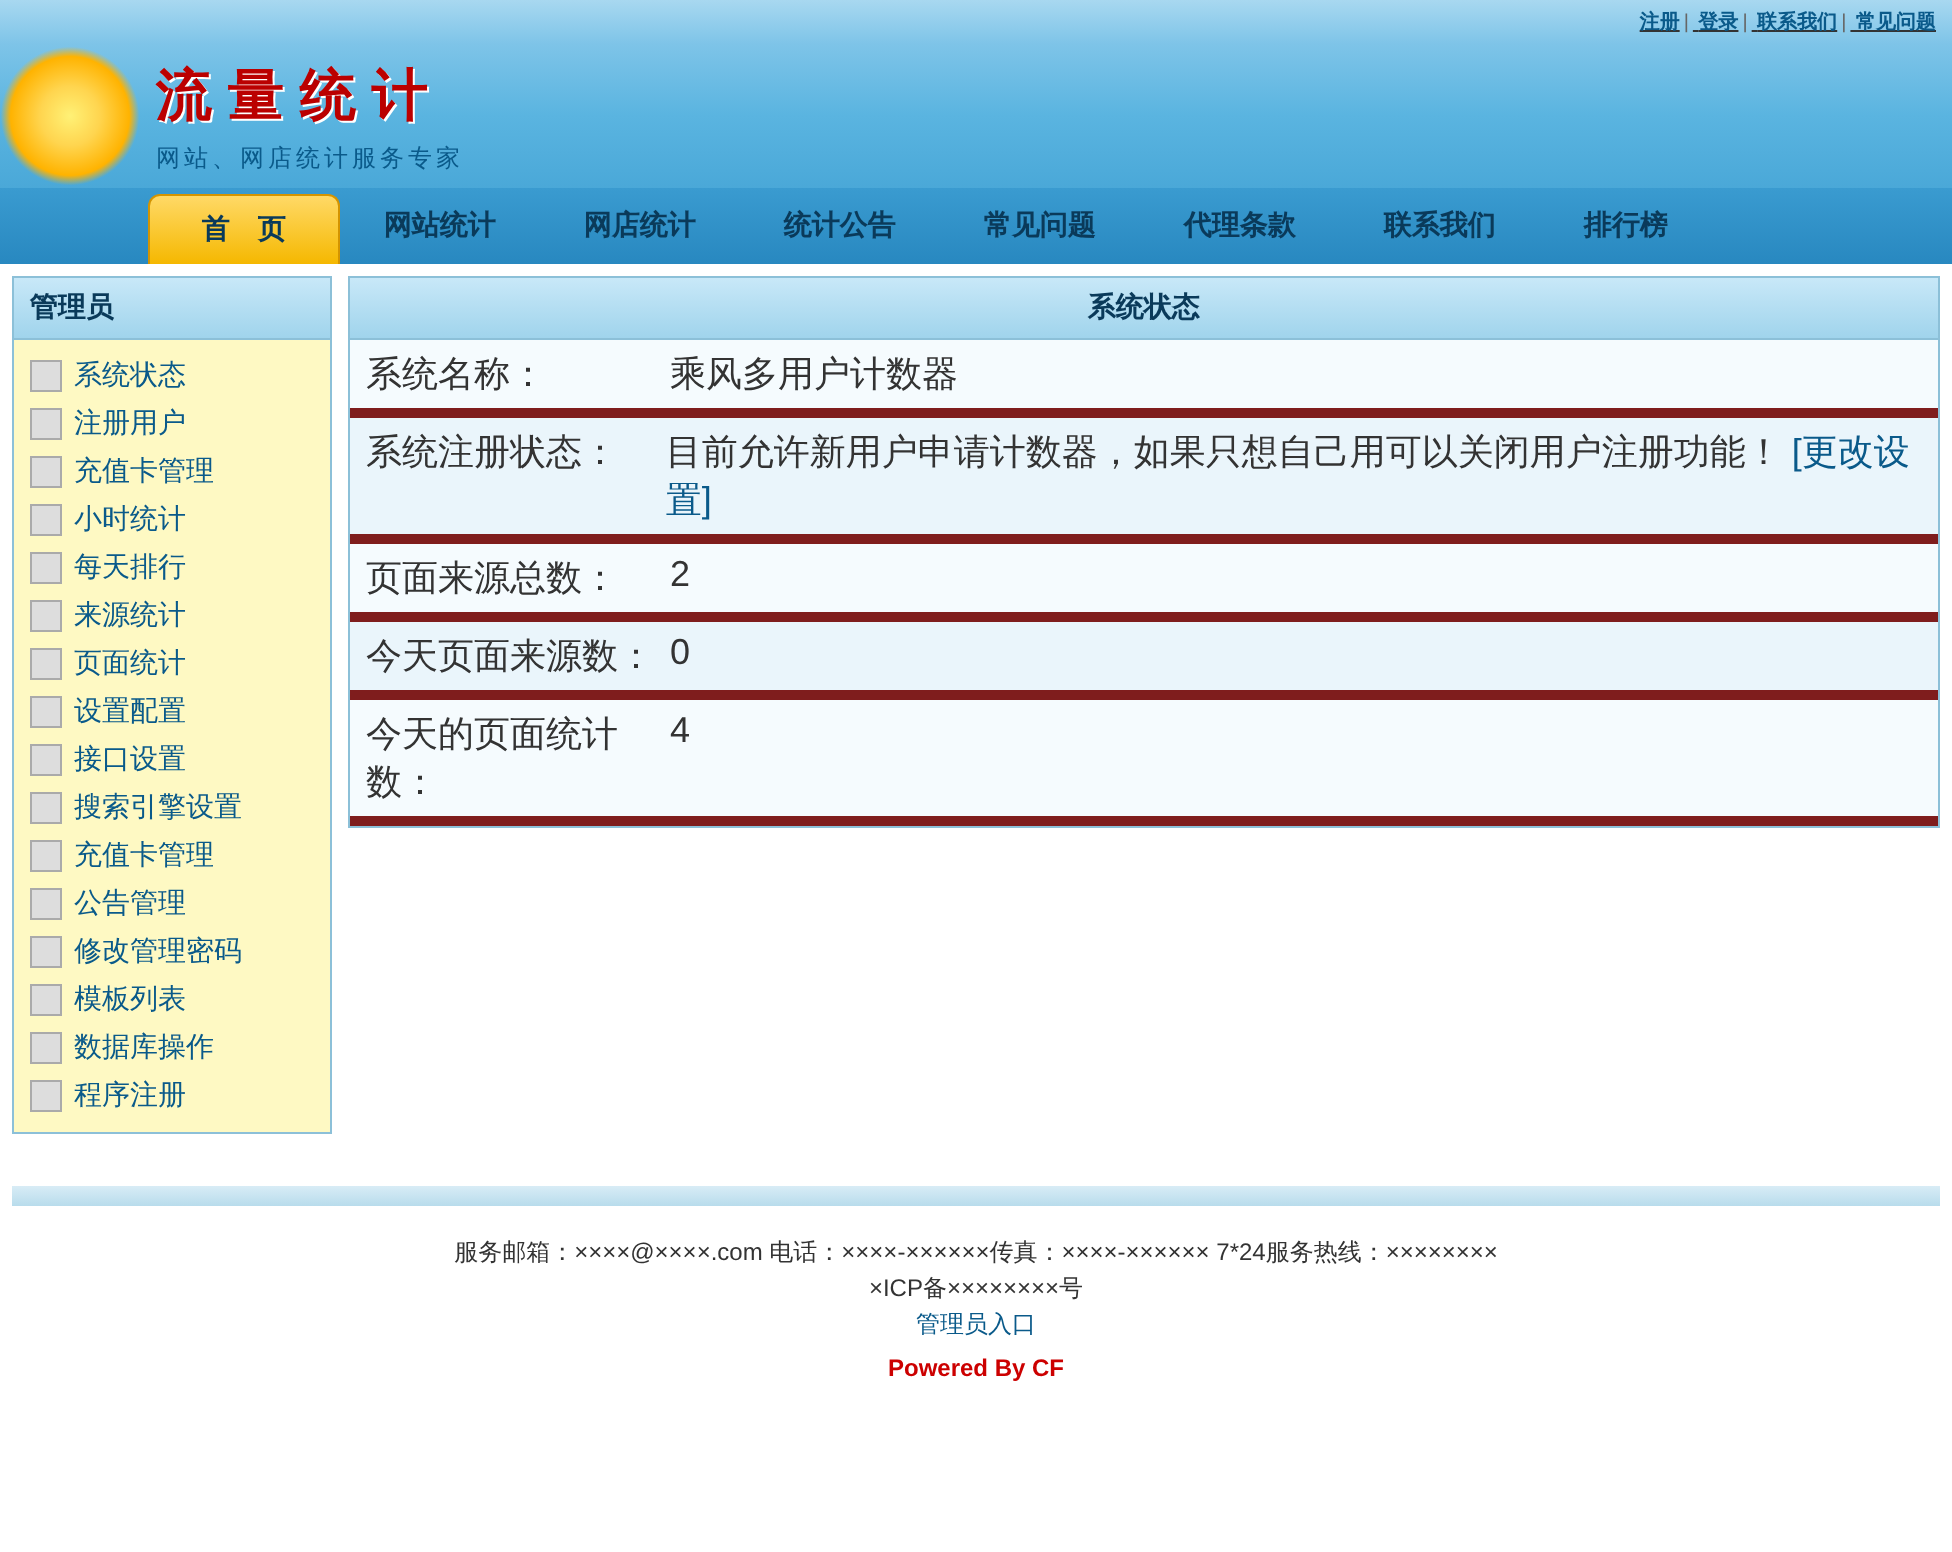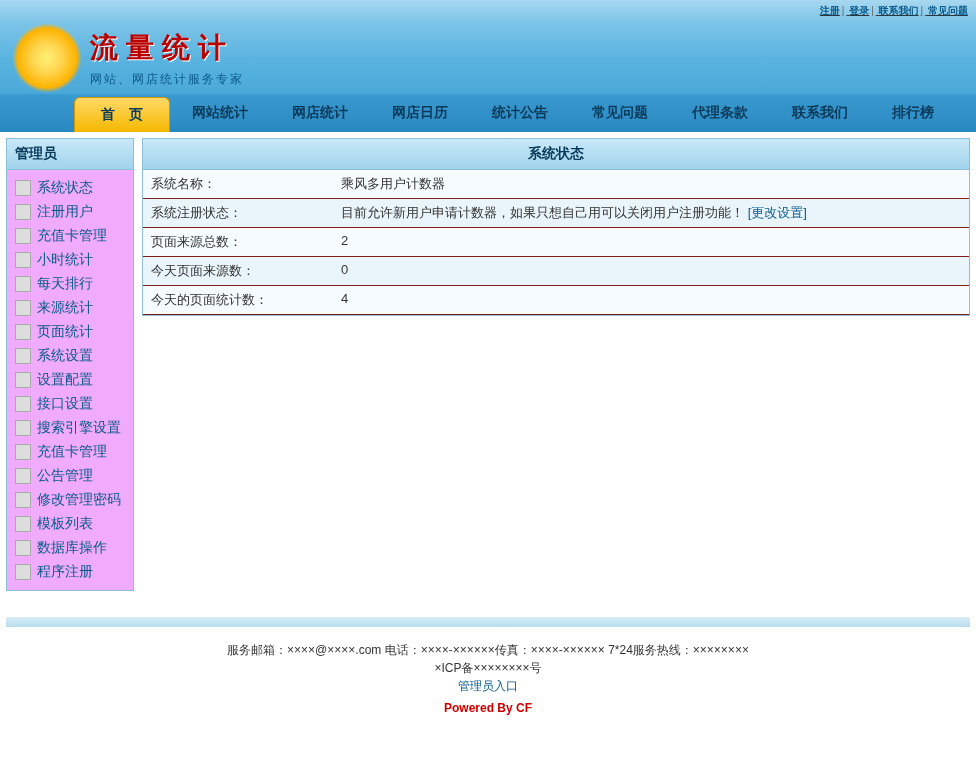--- a/index.html
+++ b/index.html
@@ -19,21 +19,21 @@
     }
     .top-links a { color: #0a5a8a; text-decoration: none; font-weight: bold; }
     .top-links .sep { margin: 0 2px; color: #666; }
     .header {
       background: linear-gradient(to bottom, #7ec4e8 0%, #5ab4e0 50%, #4aa8d8 100%);
       height: 72px;
       position: relative;
       display: flex;
       align-items: center;
     }
-    .logo-area { display: flex; align-items: center; padding-left: 12px; }
+    .logo-area { display: flex; align-items: center; }
     .sun-icon {
       width: 70px; height: 70px;
       background: radial-gradient(circle, #fff176 0%, #ffd54f 30%, #ffb300 60%, transparent 70%);
       position: relative;
       margin-right: 8px;
     }
     .sun-icon::before {
       content: '';
       position: absolute;
       inset: -5px;
@@ -78,23 +78,23 @@
       color: #0a3a5a;
       padding: 8px 26px;
     }
     .main-container {
       display: flex;
       padding: 6px;
       gap: 8px;
       align-items: flex-start;
     }
     .sidebar {
-      width: 128px;
+      width: 160px;
       border: 1px solid #8cc0d8;
-      background: #f0abfc;
+      background: #fef9c3;
     }
     .sidebar-title {
       background: linear-gradient(to bottom, #c8e8f8 0%, #a0d4ec 100%);
       padding: 6px 8px;
       font-weight: bold;
       color: #0a3a5a;
       font-size: 14px;
       border-bottom: 1px solid #8cc0d8;
     }
     .sidebar-list { padding: 6px 0; }
@@ -120,25 +120,24 @@
       background: linear-gradient(to bottom, #c8e8f8 0%, #a0d4ec 100%);
       padding: 6px;
       text-align: center;
       font-weight: bold;
       color: #0a3a5a;
       font-size: 14px;
       border-bottom: 1px solid #8cc0d8;
     }
     .status-row {
       display: flex;
-      border-bottom: 1px solid #7f1d1d;
+      border-bottom: 5px solid #7f1d1d;
       padding: 5px 0;
-      font-size: 13px;
+      font-size: 18px;
       background: #f5fbfe;
-      gap: 38px;
     }
     .status-row:nth-child(even) { background: #eaf5fb; }
     .status-label {
       width: 160px;
       padding-left: 8px;
       color: #333;
     }
     .status-value { color: #333; }
     .status-value a { color: #0a5a8a; }
     .footer-bar {
@@ -174,21 +173,20 @@
       <div class="logo-text">流量统计</div>
       <div class="logo-sub">网站、网店统计服务专家</div>
     </div>
   </div>
 </div>
 
 <div class="nav-bar" id="nav-bar">
     <div class="nav-item active">首　页</div>
     <div class="nav-item">网站统计</div>
     <div class="nav-item">网店统计</div>
-    <div class="nav-item">网店日历</div>
     <div class="nav-item">统计公告</div>
     <div class="nav-item">常见问题</div>
     <div class="nav-item">代理条款</div>
     <div class="nav-item">联系我们</div>
     <div class="nav-item">排行榜</div>
   </div>
 
 <div class="main-container">
   <div class="sidebar">
     <div class="sidebar-title">管理员</div>
@@ -216,24 +214,20 @@
         <div class="sidebar-item">
           <span class="sb-icon"></span>
           <span class="sb-label">来源统计</span>
         </div>
         <div class="sidebar-item">
           <span class="sb-icon"></span>
           <span class="sb-label">页面统计</span>
         </div>
         <div class="sidebar-item">
           <span class="sb-icon"></span>
-          <span class="sb-label">系统设置</span>
-        </div>
-        <div class="sidebar-item">
-          <span class="sb-icon"></span>
           <span class="sb-label">设置配置</span>
         </div>
         <div class="sidebar-item">
           <span class="sb-icon"></span>
           <span class="sb-label">接口设置</span>
         </div>
         <div class="sidebar-item">
           <span class="sb-icon"></span>
           <span class="sb-label">搜索引擎设置</span>
         </div>

